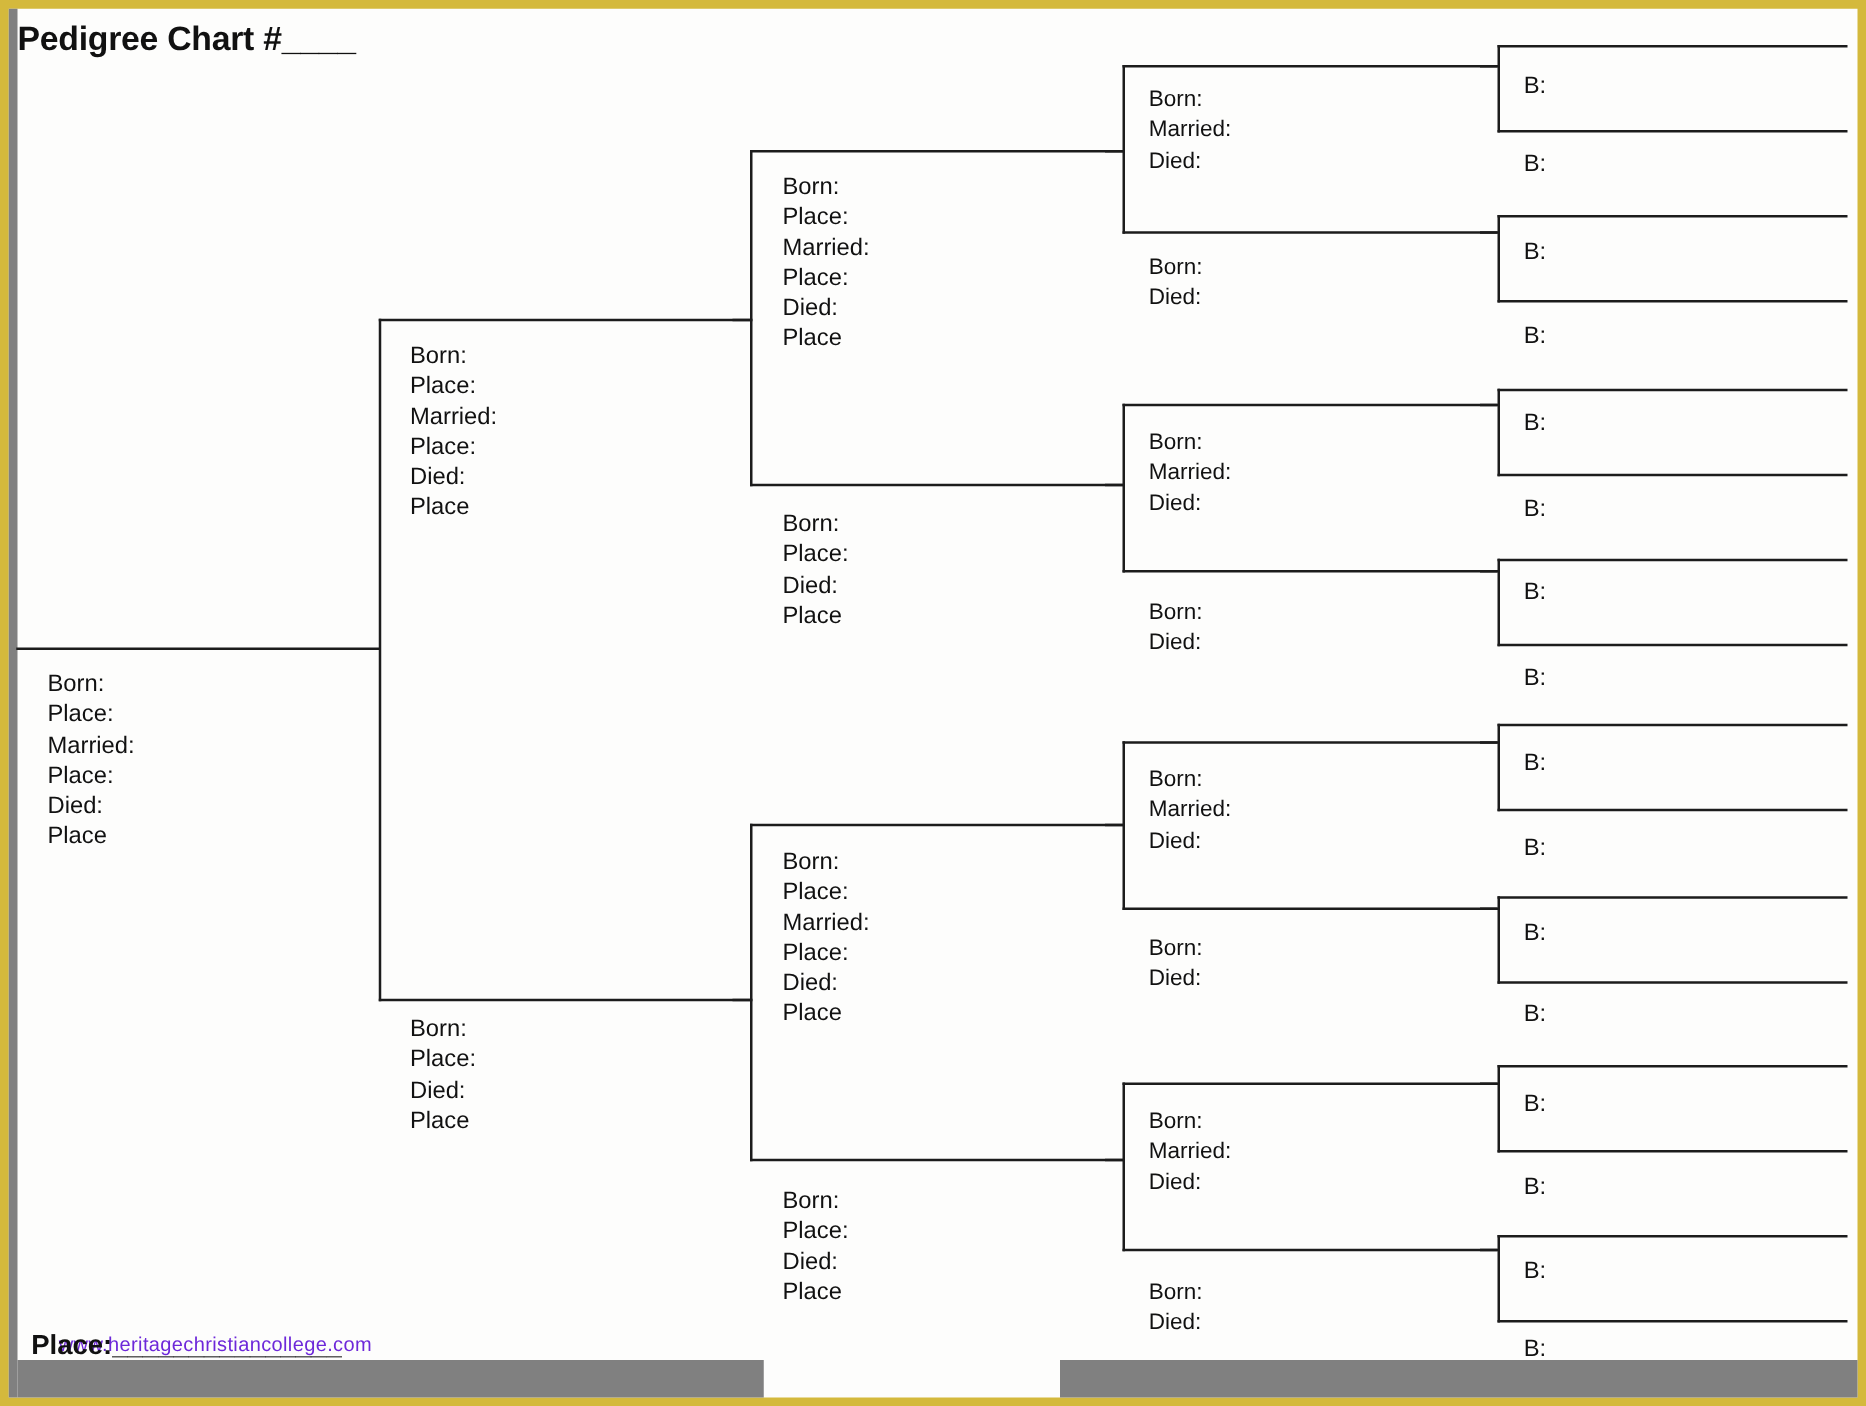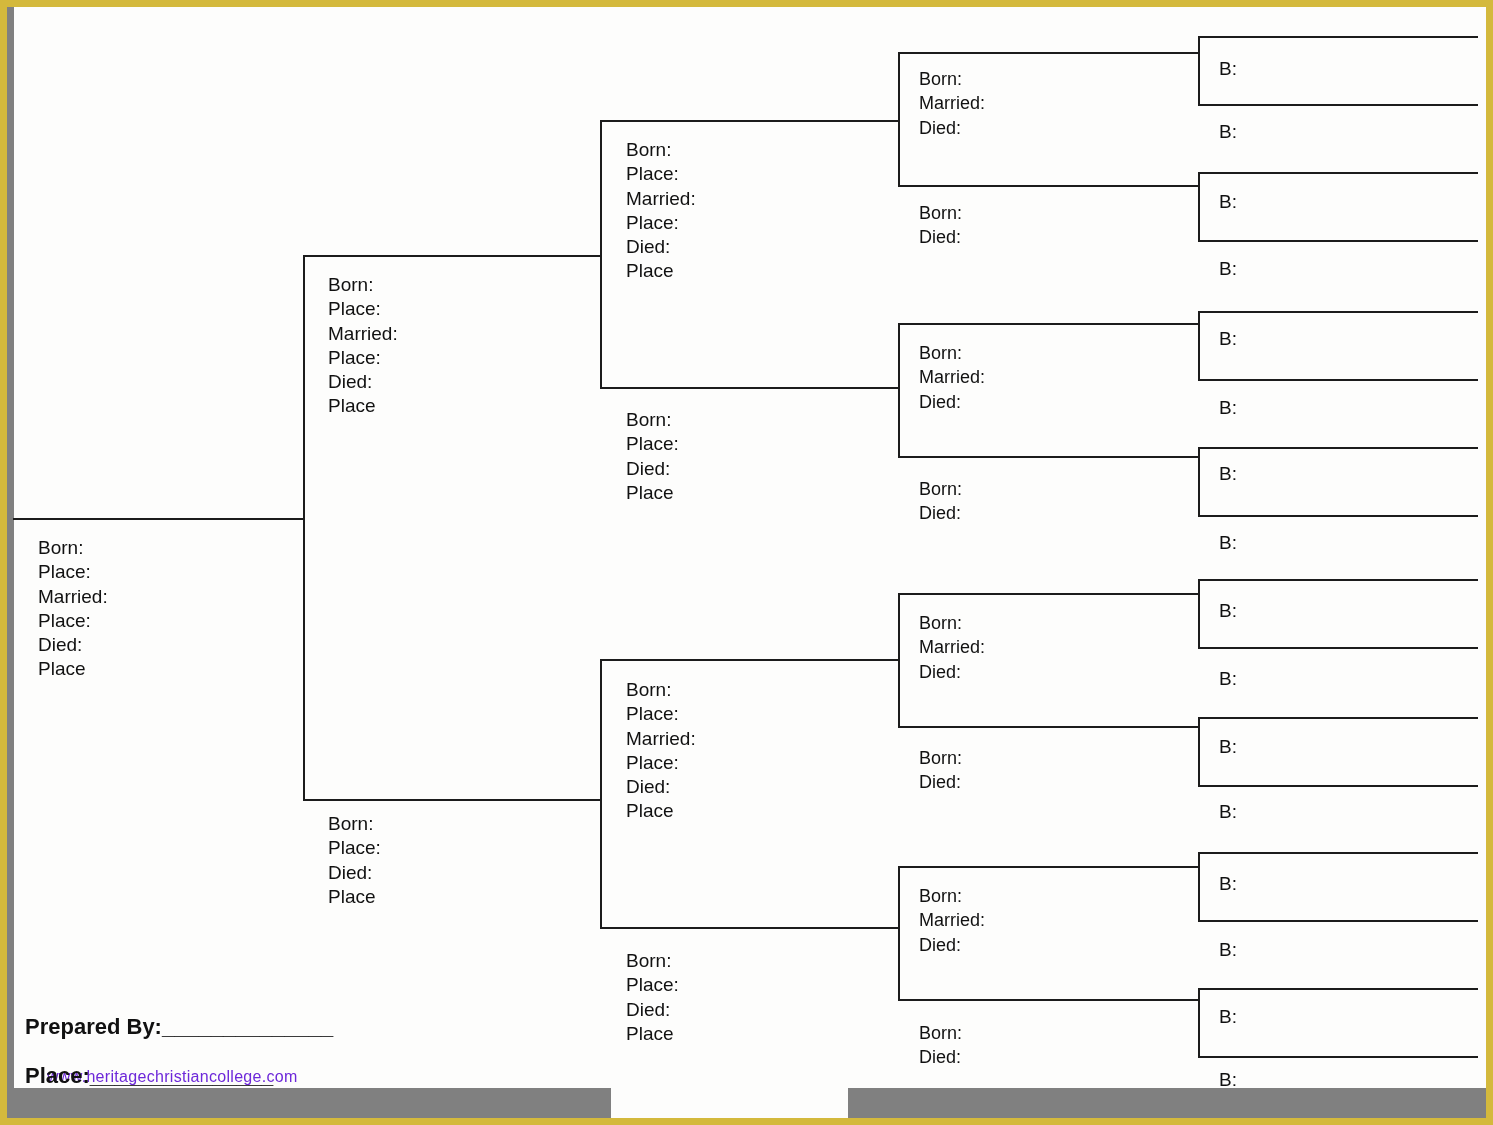--- a/index.html
+++ b/index.html
@@ -106,20 +106,21 @@
 <div id="page">
 
   <div class="frame-yellow top"></div>
   <div class="frame-yellow left"></div>
   <div class="frame-yellow right"></div>
   <div class="frame-yellow bottom"></div>
   <div class="frame-gray left"></div>
   <div class="bottom-bar-left"></div>
   <div class="bottom-bar-right"></div>
 
+  <div class="title">Pedigree Chart #____</div>
 
   <div class="hline" style="left:13px; top:518px; width:291px;"></div>
   <div class="fields big" style="left:38px; top:536px;">Born:
 Place:
 Married:
 Place:
 Died:
 Place</div>
 
   <div class="obox" style="left:303px; top:255px; width:297px; height:546px;"></div>
@@ -232,16 +233,15 @@
   <div class="hline" style="left:1184px; top:52px; width:16px;"></div>
   <div class="hline" style="left:1184px; top:185px; width:16px;"></div>
   <div class="hline" style="left:1184px; top:323px; width:16px;"></div>
   <div class="hline" style="left:1184px; top:456px; width:16px;"></div>
   <div class="hline" style="left:1184px; top:593px; width:16px;"></div>
   <div class="hline" style="left:1184px; top:726px; width:16px;"></div>
   <div class="hline" style="left:1184px; top:866px; width:16px;"></div>
   <div class="hline" style="left:1184px; top:999px; width:16px;"></div>
 
   <div class="watermark">www.heritagechristiancollege.com</div>
-  <div class="footer-label footer-prepared">Prepared By:______________</div>
   <div class="footer-label footer-date">Place:_______________</div>
 
 </div>
 
 </body></html>

